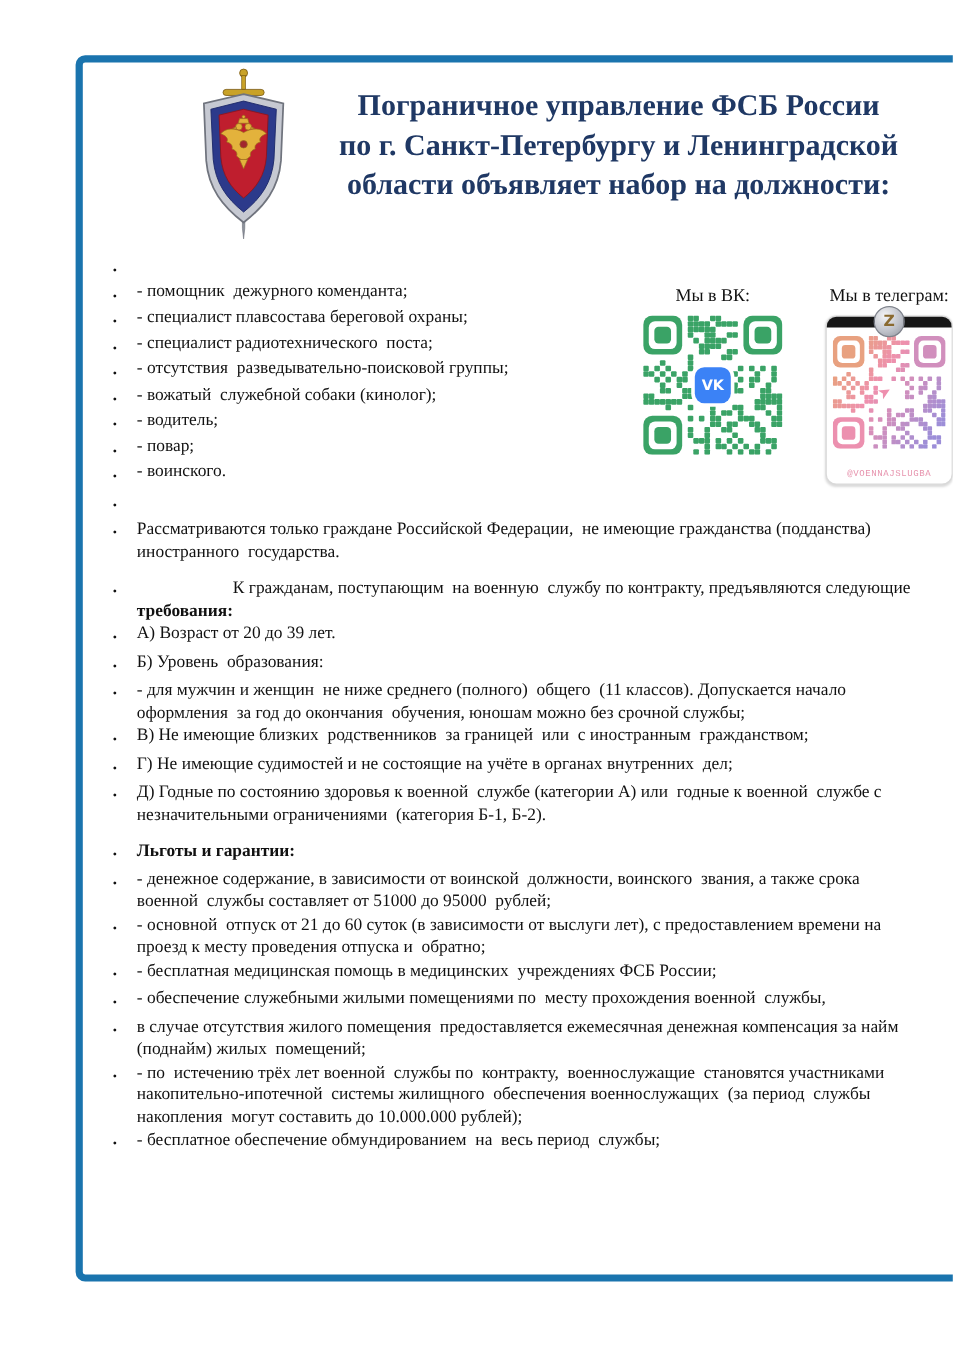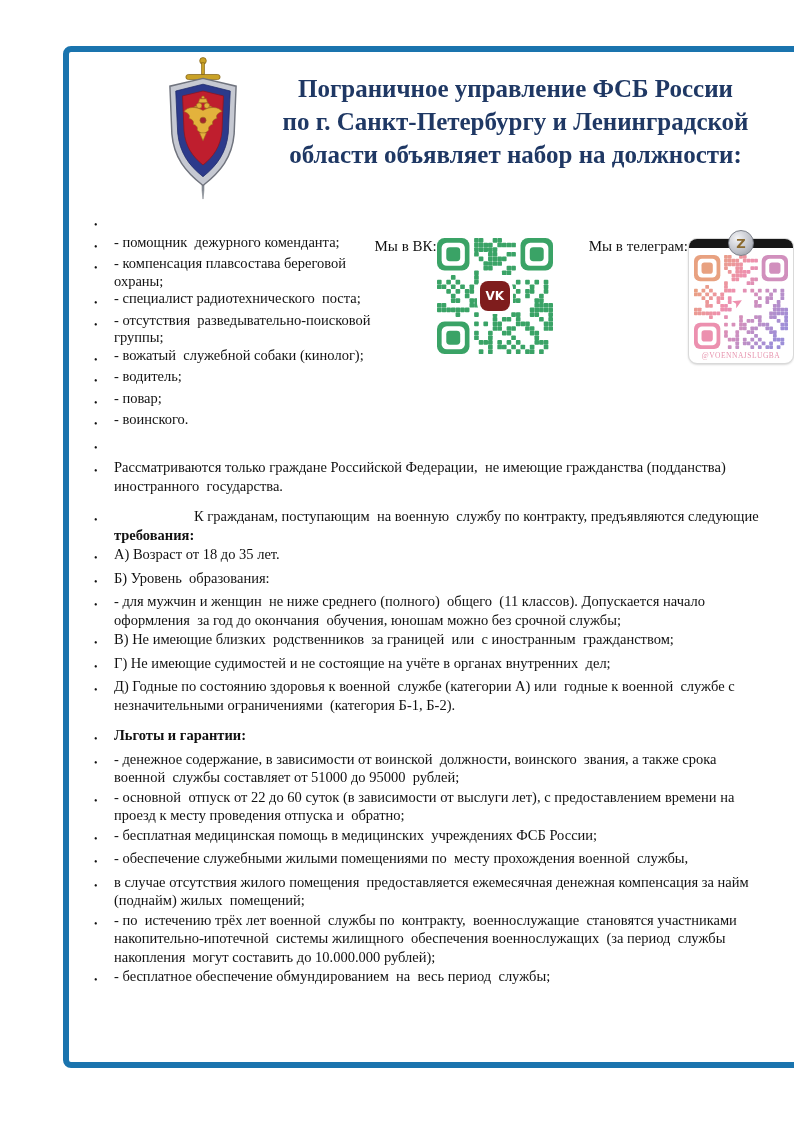--- a/index.html
+++ b/index.html
@@ -16,41 +16,41 @@
 
   
   .topcols{display:flex;margin-top:6px;}
   .vaclist{flex:1;min-width:0;}
   .row{display:flex;align-items:flex-start;}
   .bullet{flex:0 0 20px;padding-left:13px;font-size:10px;line-height:inherit;padding-top:4px;color:#111;}
   .vac .row{line-height:17.5px;font-size:14.5px;}
   .vac .vtext{white-space:pre-wrap;}
 
   .social{flex:0 0 auto;display:flex;gap:36px;margin-top:26px;padding-right:20px;align-items:flex-start;}
-  .qrcol{display:flex;flex-direction:row;}
+  .qrcol{display:flex;flex-direction:column;align-items:center;}
   .qrlabel{font-size:15px;margin-bottom:7px;}
   .vk-wrap{position:relative;width:116px;height:116px;}
   .vk-wrap svg{width:116px;height:116px;display:block;}
   .vk-logo{position:absolute;left:43px;top:43px;width:30px;height:30px;border-radius:8px;
            display:flex;align-items:center;justify-content:center;color:#fff;
            font-family:"DejaVu Sans",sans-serif;font-weight:bold;font-size:12px;
            box-shadow:0 0 0 3px #fff;}
   .tg-card{position:relative;width:106px;background:#fff;border:1px solid #d9d9d9;border-radius:9px;
            padding:14px 5px 3px 5px;box-sizing:border-box;box-shadow:0 1px 2px rgba(0,0,0,.15);}
   .tg-bar{position:absolute;left:0;top:0;width:100%;height:9px;background:#171717;border-radius:8px 8px 0 0;}
   .tg-badge{position:absolute;left:50%;top:-9px;transform:translateX(-50%);width:24px;height:24px;border-radius:50%;
             background:radial-gradient(circle at 35% 30%,#f4f4f6,#bcbfc7 60%,#8e929b);border:1px solid #7e828b;
             display:flex;align-items:center;justify-content:center;
             font-family:"DejaVu Sans",sans-serif;font-weight:bold;font-size:13px;color:#8a6a30;z-index:2;}
   .tg-qr{position:relative;width:94px;height:94px;margin:2px auto 0 auto;}
   .tg-qr svg{width:94px;height:94px;display:block;}
   .tg-plane{position:absolute;left:38px;top:40px;font-family:"DejaVu Sans",sans-serif;
             font-size:13px;color:#ee8fae;transform:rotate(-30deg);}
-  .tg-caption{text-align:center;font-family:Liberation Serif, serif;font-size:7.5px;
-              letter-spacing:.5px;color:#e794ae;margin-top:2px;}
+  .tg-caption{text-align:center;font-family:Liberation Mono, monospace;font-size:7.5px;
+              letter-spacing:.5px;color:#e794ae;margin-top:18px;}
 
   
   .doclist{margin-top:2px;}
   .doclist .row{font-size:14.5px;line-height:18.5px;margin-top:1px;}
   .item-text{flex:1;min-width:0;white-space:pre-wrap;}
   .row.bold .item-text{font-weight:bold;}
   .row.indent .item-text{text-indent:80px;}
   .row.gap-before{margin-top:12px;}
   .item-text b{font-weight:bold;}
 </style>
@@ -97,21 +97,21 @@
             <span class="bullet">•</span>
           </div>
 
           <div class="row">
             <span class="bullet">•</span>
             <span class="vtext">- помощник  дежурного коменданта;</span>
           </div>
 
           <div class="row">
             <span class="bullet">•</span>
-            <span class="vtext">- компенсация плавсостава береговой охраны;</span>
+            <span class="vtext">- специалист плавсостава береговой охраны;</span>
           </div>
 
           <div class="row">
             <span class="bullet">•</span>
             <span class="vtext">- специалист радиотехнического  поста;</span>
           </div>
 
           <div class="row">
             <span class="bullet">•</span>
             <span class="vtext">- отсутствия  разведывательно-поисковой группы;</span>
@@ -308,21 +308,21 @@
                 <rect x="0" y="0" width="56" height="56" fill="#3aa366" rx="13"></rect>
                 <rect x="8" y="8" width="40" height="40" fill="#ffffff" rx="9"></rect>
                 <rect x="16" y="16" width="24" height="24" fill="#3aa366" rx="6"></rect>
                 <rect x="144" y="0" width="56" height="56" fill="#3aa366" rx="13"></rect>
                 <rect x="152" y="8" width="40" height="40" fill="#ffffff" rx="9"></rect>
                 <rect x="160" y="16" width="24" height="24" fill="#3aa366" rx="6"></rect>
                 <rect x="0" y="144" width="56" height="56" fill="#3aa366" rx="13"></rect>
                 <rect x="8" y="152" width="40" height="40" fill="#ffffff" rx="9"></rect>
                 <rect x="16" y="160" width="24" height="24" fill="#3aa366" rx="6"></rect>
               </svg>
-            <div class="vk-logo" id="vk-logo" style="background: #7f1d1d;">VK</div>
+            <div class="vk-logo" id="vk-logo" style="background: #3b82f6;">VK</div>
           </div>
         </div>
         <div class="qrcol">
           <div class="qrlabel">Мы в телеграм:</div>
           <div class="tg-card">
             <div class="tg-bar"></div>
             <div class="tg-badge">Z</div>
             <div class="tg-qr">
               <svg id="tg-qr" viewBox="0 0 200 200">
                   <rect x="0" y="72" width="8" height="8" fill="#e9a083" rx="1.5"></rect>
@@ -525,21 +525,21 @@
         </div>
 
         <div class="row indent gap-before">
           <span class="bullet">•</span>
           <span class="item-text"><span>К гражданам, поступающим  на военную  службу по контракту, предъявляются следующие
 </span><b>требования:</b></span>
         </div>
 
         <div class="row">
           <span class="bullet">•</span>
-          <span class="item-text"><span>А) Возраст от 18 до 35 лет.</span><b></b></span>
+          <span class="item-text"><span>А) Возраст от 20 до 39 лет.</span><b></b></span>
         </div>
 
         <div class="row">
           <span class="bullet">•</span>
           <span class="item-text"><span>Б) Уровень  образования:</span><b></b></span>
         </div>
 
         <div class="row">
           <span class="bullet">•</span>
           <span class="item-text"><span>- для мужчин и женщин  не ниже среднего (полного)  общего  (11 классов). Допускается начало
@@ -568,21 +568,21 @@
         </div>
 
         <div class="row">
           <span class="bullet">•</span>
           <span class="item-text"><span>- денежное содержание, в зависимости от воинской  должности, воинского  звания, а также срока
 военной  службы составляет от 51000 до 95000  рублей;</span><b></b></span>
         </div>
 
         <div class="row">
           <span class="bullet">•</span>
-          <span class="item-text"><span>- основной  отпуск от 22 до 60 суток (в зависимости от выслуги лет), с предоставлением времени на
+          <span class="item-text"><span>- основной  отпуск от 21 до 60 суток (в зависимости от выслуги лет), с предоставлением времени на
 проезд к месту проведения отпуска и  обратно;</span><b></b></span>
         </div>
 
         <div class="row">
           <span class="bullet">•</span>
           <span class="item-text"><span>- бесплатная медицинская помощь в медицинских  учреждениях ФСБ России;</span><b></b></span>
         </div>
 
         <div class="row">
           <span class="bullet">•</span>

